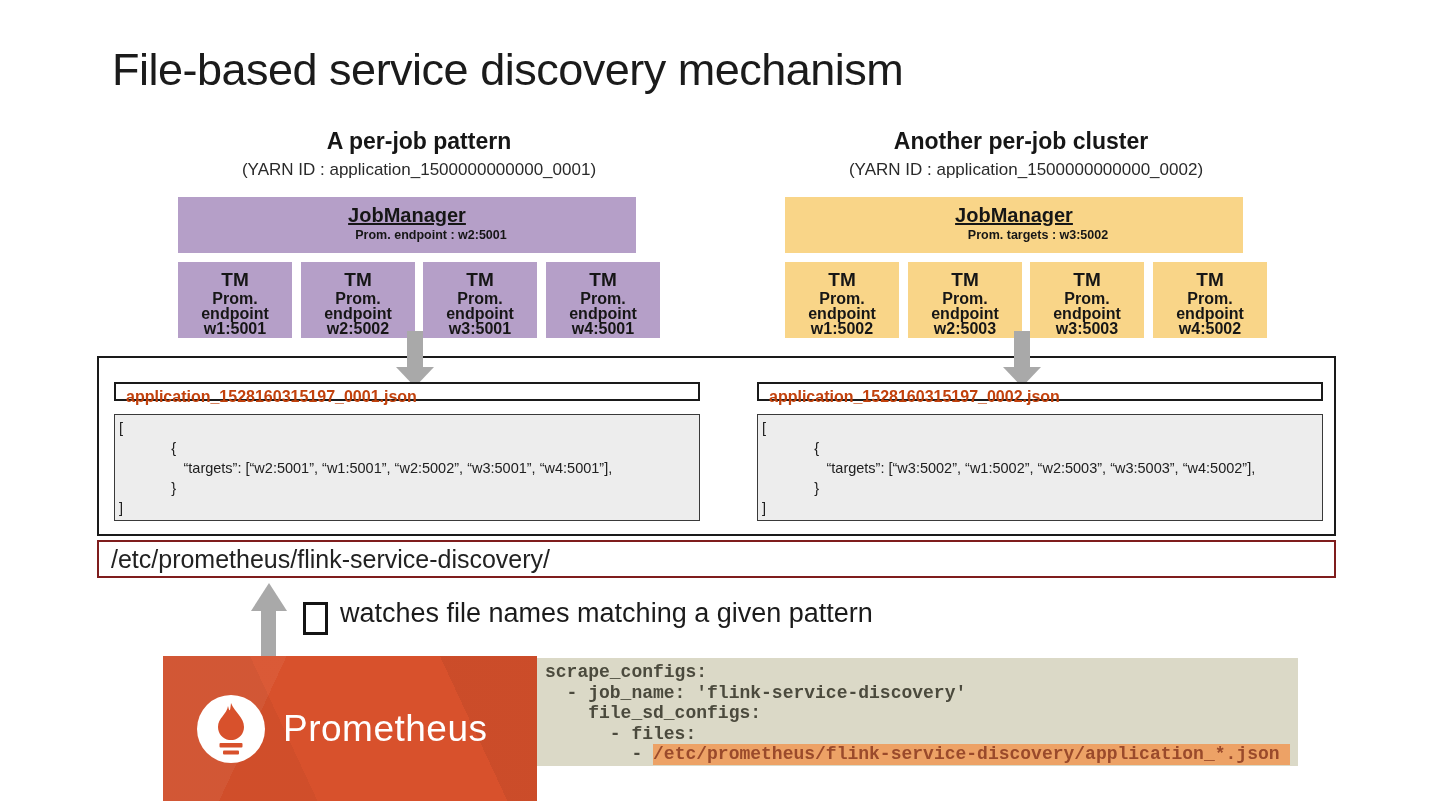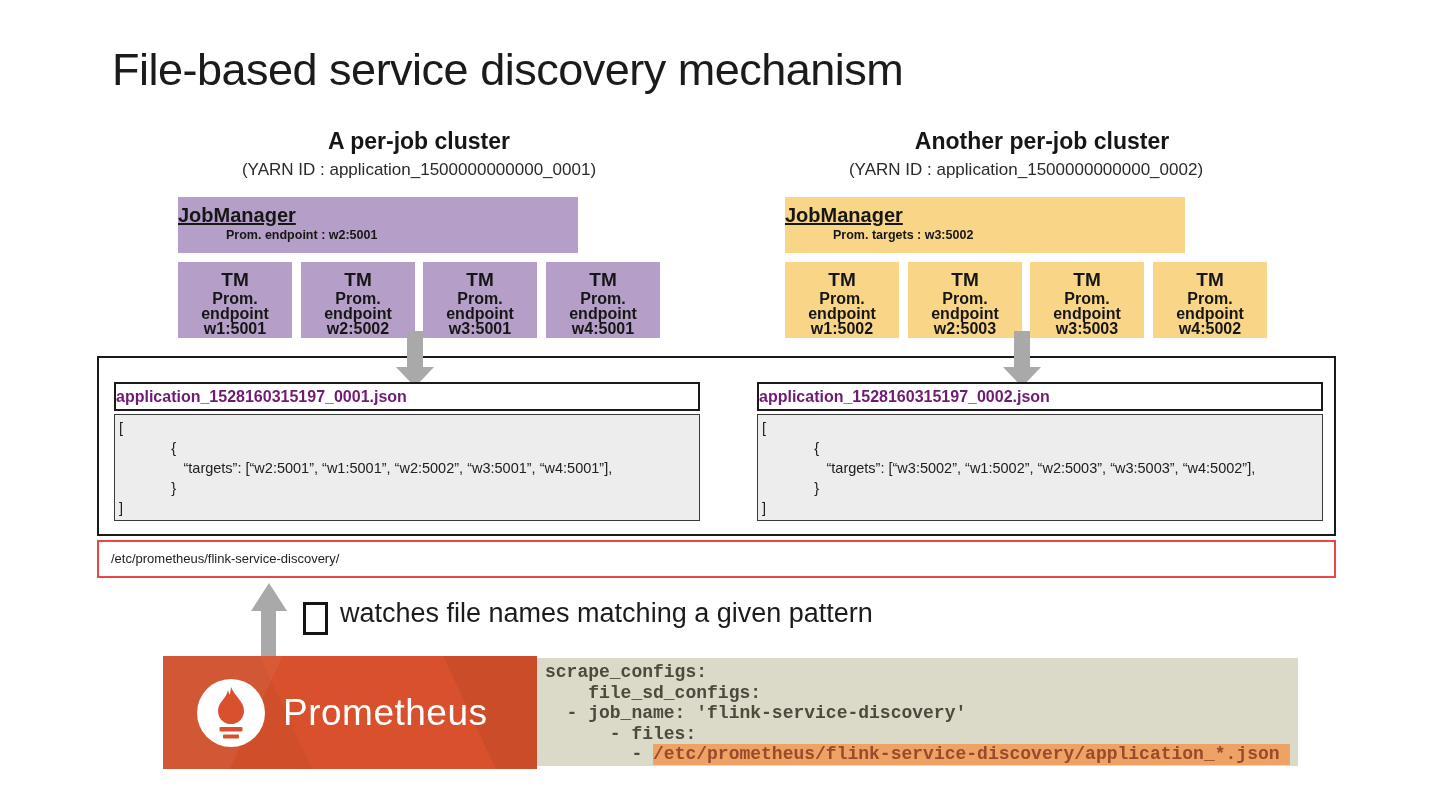--- a/index.html
+++ b/index.html
@@ -10,52 +10,52 @@
   .abs{position:absolute;}
 
   
   .slide-title{left:112px;top:44px;font-size:45px;font-weight:300;letter-spacing:-0.5px;color:#1b1b1b;}
 
   
   .cluster-title{top:128px;width:482px;text-align:center;font-size:23px;font-weight:bold;color:#161616;}
   .cluster-yarn{top:160px;width:482px;text-align:center;font-size:17px;color:#2a2a2a;}
 
   
-  .jm-box{top:197px;width:400px;height:56px;text-align:left;}
+  .jm-box{top:197px;width:458px;height:56px;text-align:center;}
   .jm-box.purple,.tm-box.purple{background:#b59fc8;}
   .jm-box.yellow,.tm-box.yellow{background:#f9d588;}
   .jm-title{font-size:20px;font-weight:bold;text-decoration:underline;margin-top:7px;color:#161616;}
   .jm-endpoint{font-size:12.5px;font-weight:bold;color:#161616;margin-top:1px;padding-left:48px;}
   .tm-box{top:262px;width:114px;height:76px;text-align:center;}
   .tm-title{font-size:19px;font-weight:bold;margin-top:7px;color:#161616;}
   .tm-line{font-size:16px;font-weight:bold;color:#161616;line-height:15px;}
 
   
   .arrow-shaft-down{top:331px;width:16px;height:36px;background:#a9a9a9;}
   .arrow-head-down{top:367px;width:0;height:0;border-left:19px solid transparent;border-right:19px solid transparent;border-top:20px solid #a9a9a9;}
   .arrow-head-up{left:251px;top:583px;width:0;height:0;border-left:18px solid transparent;border-right:18px solid transparent;border-bottom:28px solid #a9a9a9;}
   .arrow-shaft-up{left:261px;top:611px;width:15px;height:45px;background:#a9a9a9;}
 
   
   .big-box{left:97px;top:356px;width:1239px;height:180px;border:2px solid #1a1a1a;background:#fff;box-sizing:border-box;}
-  .file-header{top:382px;height:29px;border:2px solid #1a1a1a;background:#fff;box-sizing:border-box;
-               font-size:16px;font-weight:bold;line-height:26px;color:#701a75;}
+  .file-header{top:382px;height:19px;border:2px solid #1a1a1a;background:#fff;box-sizing:border-box;
+               font-size:16px;font-weight:bold;line-height:26px;padding-left:10px;color:#c2410c;}
   .file-body{top:414px;height:107px;border:1.5px solid #3a3a3a;background:#ededed;box-sizing:border-box;
              font-size:14.5px;color:#202020;padding:3px 0 0 4px;}
   .json-line{white-space:pre;line-height:20px;}
 
-  .path-bar{left:97px;top:540px;width:1239px;height:38px;border:2px solid #ef4444;background:#fff;box-sizing:border-box;
-            font-size:13px;color:#222;line-height:34px;padding-left:12px;}
+  .path-bar{left:97px;top:540px;width:1239px;height:38px;border:2px solid #7f1d1d;background:#fff;box-sizing:border-box;
+            font-size:25px;color:#222;line-height:34px;padding-left:12px;}
 
   
   .tofu{left:303px;top:602px;width:19px;height:27px;border:3.5px solid #141414;box-sizing:content-box;}
   .watch-text{left:340px;top:598px;font-size:27px;font-weight:300;color:#1b1b1b;}
 
   
-  .prom-banner{left:163px;top:656px;width:374px;height:113px;
+  .prom-banner{left:163px;top:656px;width:374px;height:145px;
     background:
       linear-gradient(115deg, rgba(255,255,255,0.05) 0 28%, transparent 28%),
       linear-gradient(245deg, rgba(0,0,0,0.06) 0 22%, transparent 22%),
       linear-gradient(65deg, rgba(0,0,0,0.04) 0 35%, transparent 35%),
       #d8512c;
     display:flex;align-items:center;}
   .prom-logo{margin-left:32px;width:72px;height:72px;flex:0 0 auto;}
   .prom-brand{color:#ffffff;font-size:37px;letter-spacing:0.5px;margin-left:16px;font-weight:400;}
 
   
@@ -67,21 +67,21 @@
   .code-prefix{white-space:pre;}
   .code-highlight{background:#eda266;color:#9a4a2b;white-space:pre;flex:1;}
 </style>
 </head>
 <body>
 
 <div class="canvas">
 
   <div class="abs slide-title">File-based service discovery mechanism</div>
 
-  <div class="abs cluster-title" style="left:178px;">A per-job cluster</div>
+  <div class="abs cluster-title" style="left:178px;">A per-job pattern</div>
   <div class="abs cluster-yarn" style="left:178px;">(YARN ID : application_1500000000000_0001)</div>
   <div class="abs jm-box purple" style="left:178px;">
     <div class="jm-title">JobManager</div>
     <div class="jm-endpoint">Prom. endpoint : w2:5001</div>
   </div>
   <div class="abs tm-box purple" style="left:178px;">
     <div class="tm-title">TM</div>
     <div class="tm-line">Prom. endpoint</div>
     <div class="tm-line">w1:5001</div>
   </div>
@@ -94,21 +94,21 @@
     <div class="tm-title">TM</div>
     <div class="tm-line">Prom. endpoint</div>
     <div class="tm-line">w3:5001</div>
   </div>
   <div class="abs tm-box purple" style="left:546px;">
     <div class="tm-title">TM</div>
     <div class="tm-line">Prom. endpoint</div>
     <div class="tm-line">w4:5001</div>
   </div>
 
-  <div class="abs cluster-title" style="left:801px;">Another per-job cluster</div>
+  <div class="abs cluster-title" style="left:780px;">Another per-job cluster</div>
   <div class="abs cluster-yarn" style="left:785px;">(YARN ID : application_1500000000000_0002)</div>
   <div class="abs jm-box yellow" style="left:785px;">
     <div class="jm-title">JobManager</div>
     <div class="jm-endpoint">Prom. targets : w3:5002</div>
   </div>
   <div class="abs tm-box yellow" style="left:785px;">
     <div class="tm-title">TM</div>
     <div class="tm-line">Prom. endpoint</div>
     <div class="tm-line">w1:5002</div>
   </div>
@@ -168,22 +168,22 @@
       <circle cx="36" cy="36" r="34" fill="#ffffff"></circle>
       <path d="M36 10 C40 20 49 24 49 34 C49 41 44 46 38 47 L34 47 C28 46 23 41 23 34 C23 25 32 21 33 13 C34.5 18.5 35 20 36 10 Z" fill="#d8512c"></path>
       <rect x="24.5" y="50" width="23" height="4.5" rx="1" fill="#d8512c"></rect>
       <rect x="28" y="57.5" width="16" height="4" rx="1" fill="#d8512c"></rect>
     </svg>
     <div class="prom-brand">Prometheus</div>
   </div>
 
   <div class="abs code-block">
     <div class="code-line">scrape_configs:</div>
+    <div class="code-line">  - job_name: 'flink-service-discovery'</div>
     <div class="code-line">    file_sd_configs:</div>
-    <div class="code-line">  - job_name: 'flink-service-discovery'</div>
     <div class="code-line">      - files:</div>
     <div class="code-last">
       <span class="code-prefix">        - </span>
         <span class="code-highlight">/etc/prometheus/flink-service-discovery/application_*.json</span>
     </div>
   </div>
 
 </div>
 
 </body></html>

